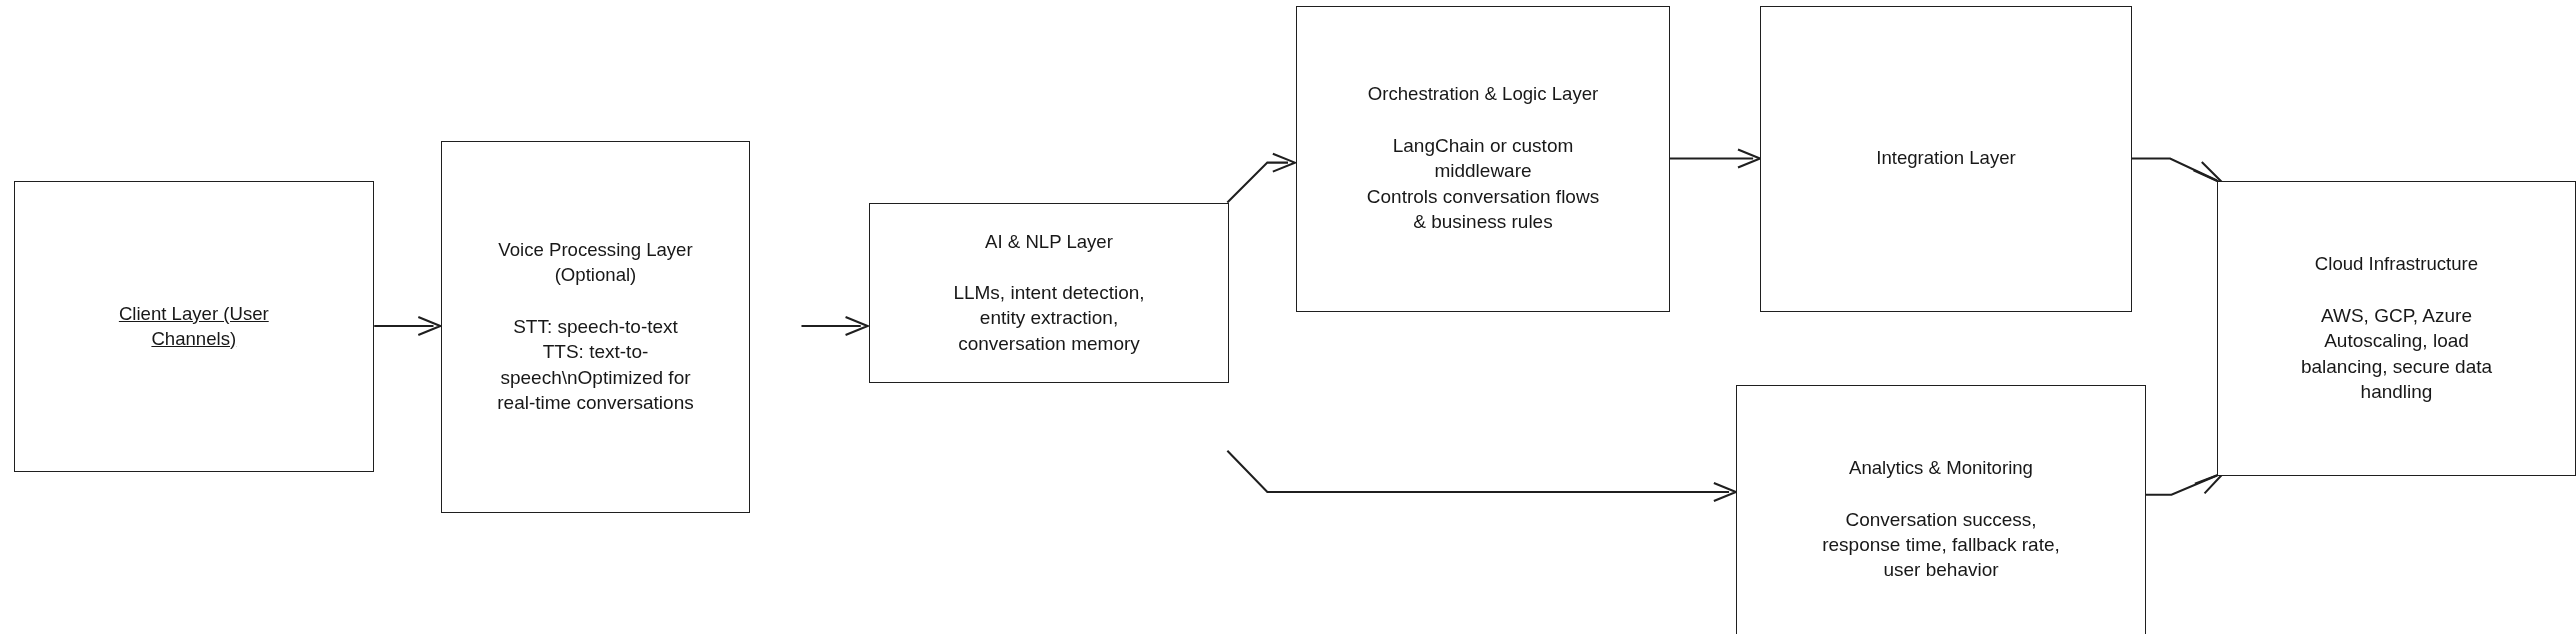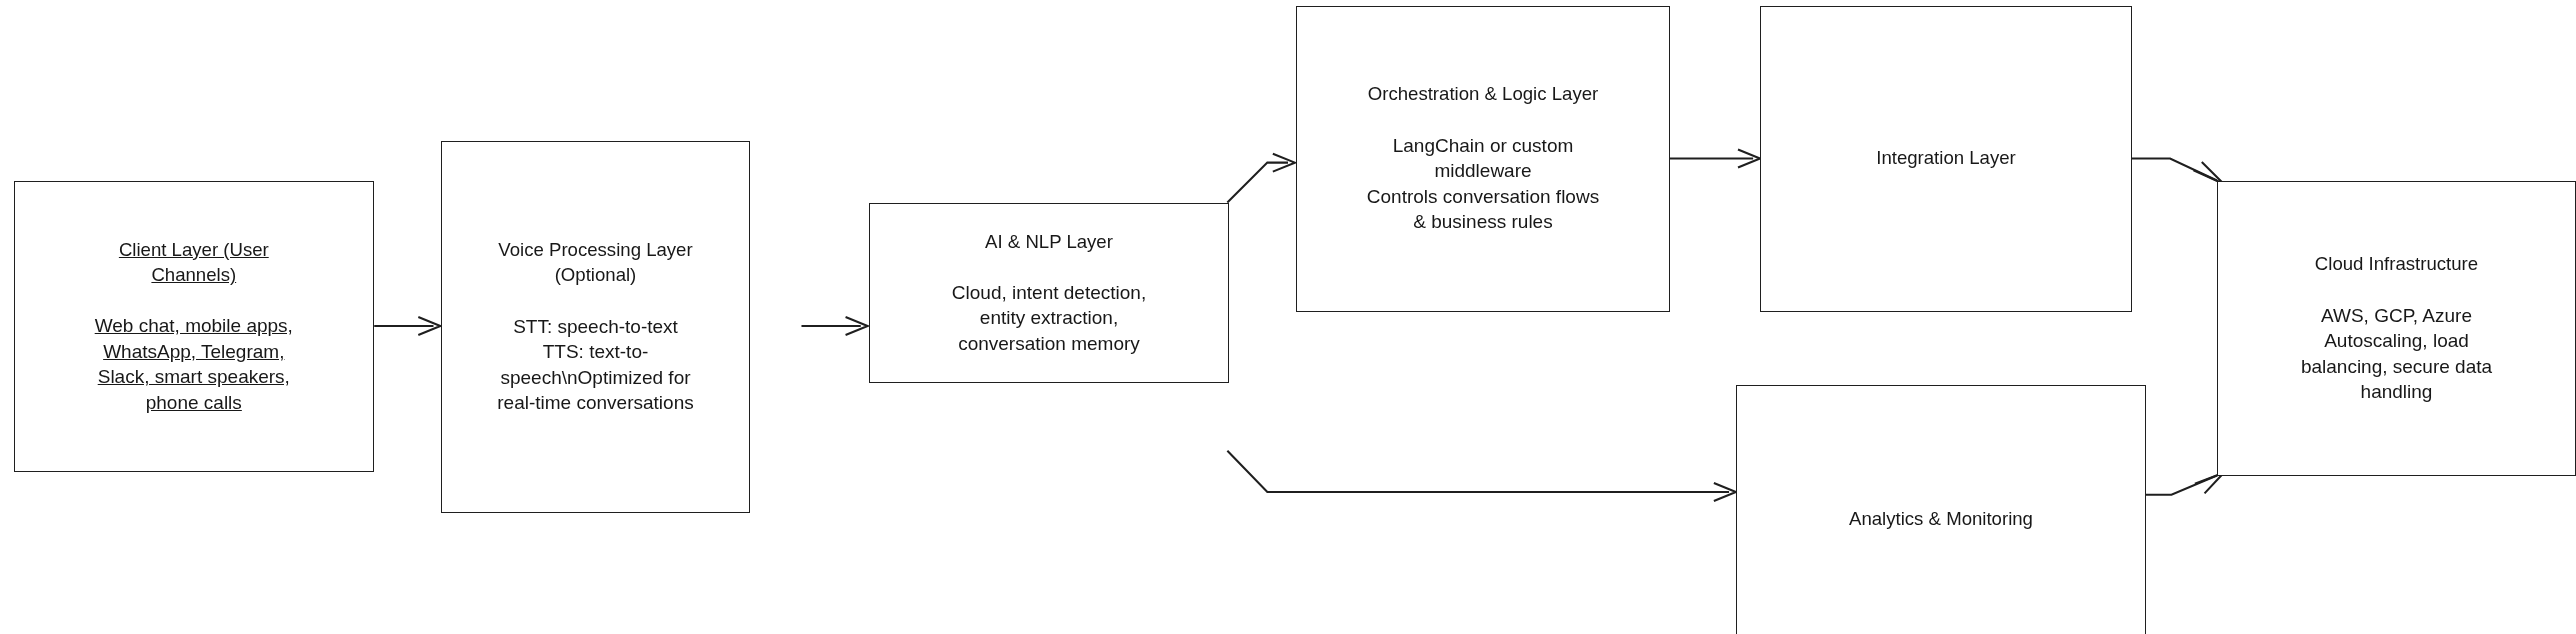--- a/index.html
+++ b/index.html
@@ -99,56 +99,55 @@
 
     <g>
       <path d="M 3112 718 L 3150 718 L 3216 690"></path>
       <polyline class="arrowhead" points="3184,702 3226,686 3198,716"></polyline>
     </g>
   </svg>
 
   <div class="node" style="left:13.8px; top:181px; width:360px; height:291px;text-decoration:underline;">
     <div class="title">Client Layer (User
 Channels)</div>
-    <div class="body">Web chat, mobile apps,
-WhatsApp, Telegram,
-Slack, smart speakers,
-phone calls</div>
   </div>
 
   <div class="node" style="left:441px; top:141px; width:309px; height:372px;">
     <div class="title">Voice Processing Layer
 (Optional)</div>
     <div class="body">STT: speech-to-text
 TTS: text-to-
 speech\nOptimized for
 real-time conversations</div>
   </div>
 
   <div class="node" style="left:869px; top:203px; width:360px; height:180px;">
     <div class="title">AI &amp; NLP Layer</div>
-    <div class="body">Cloud, intent detection,
+    <div class="body">LLMs, intent detection,
 entity extraction,
 conversation memory</div>
   </div>
 
   <div class="node" style="left:1296px; top:5.5px; width:374px; height:306px;">
     <div class="title">Orchestration &amp; Logic Layer</div>
     <div class="body">LangChain or custom
 middleware
 Controls conversation flows
 &amp; business rules</div>
   </div>
 
   <div class="node" style="left:1760px; top:5.5px; width:372px; height:306px;gap:36px;">
     <div class="title">Integration Layer</div>
   </div>
 
   <div class="node" style="left:1736px; top:385px; width:410px; height:269px;">
     <div class="title">Analytics &amp; Monitoring</div>
+    <div class="body">Conversation success,
+response time, fallback rate,
+user behavior</div>
   </div>
 
   <div class="node" style="left:2217px; top:181px; width:359px; height:295px;">
     <div class="title">Cloud Infrastructure</div>
     <div class="body">AWS, GCP, Azure
 Autoscaling, load
 balancing, secure data
 handling</div>
   </div>
 

